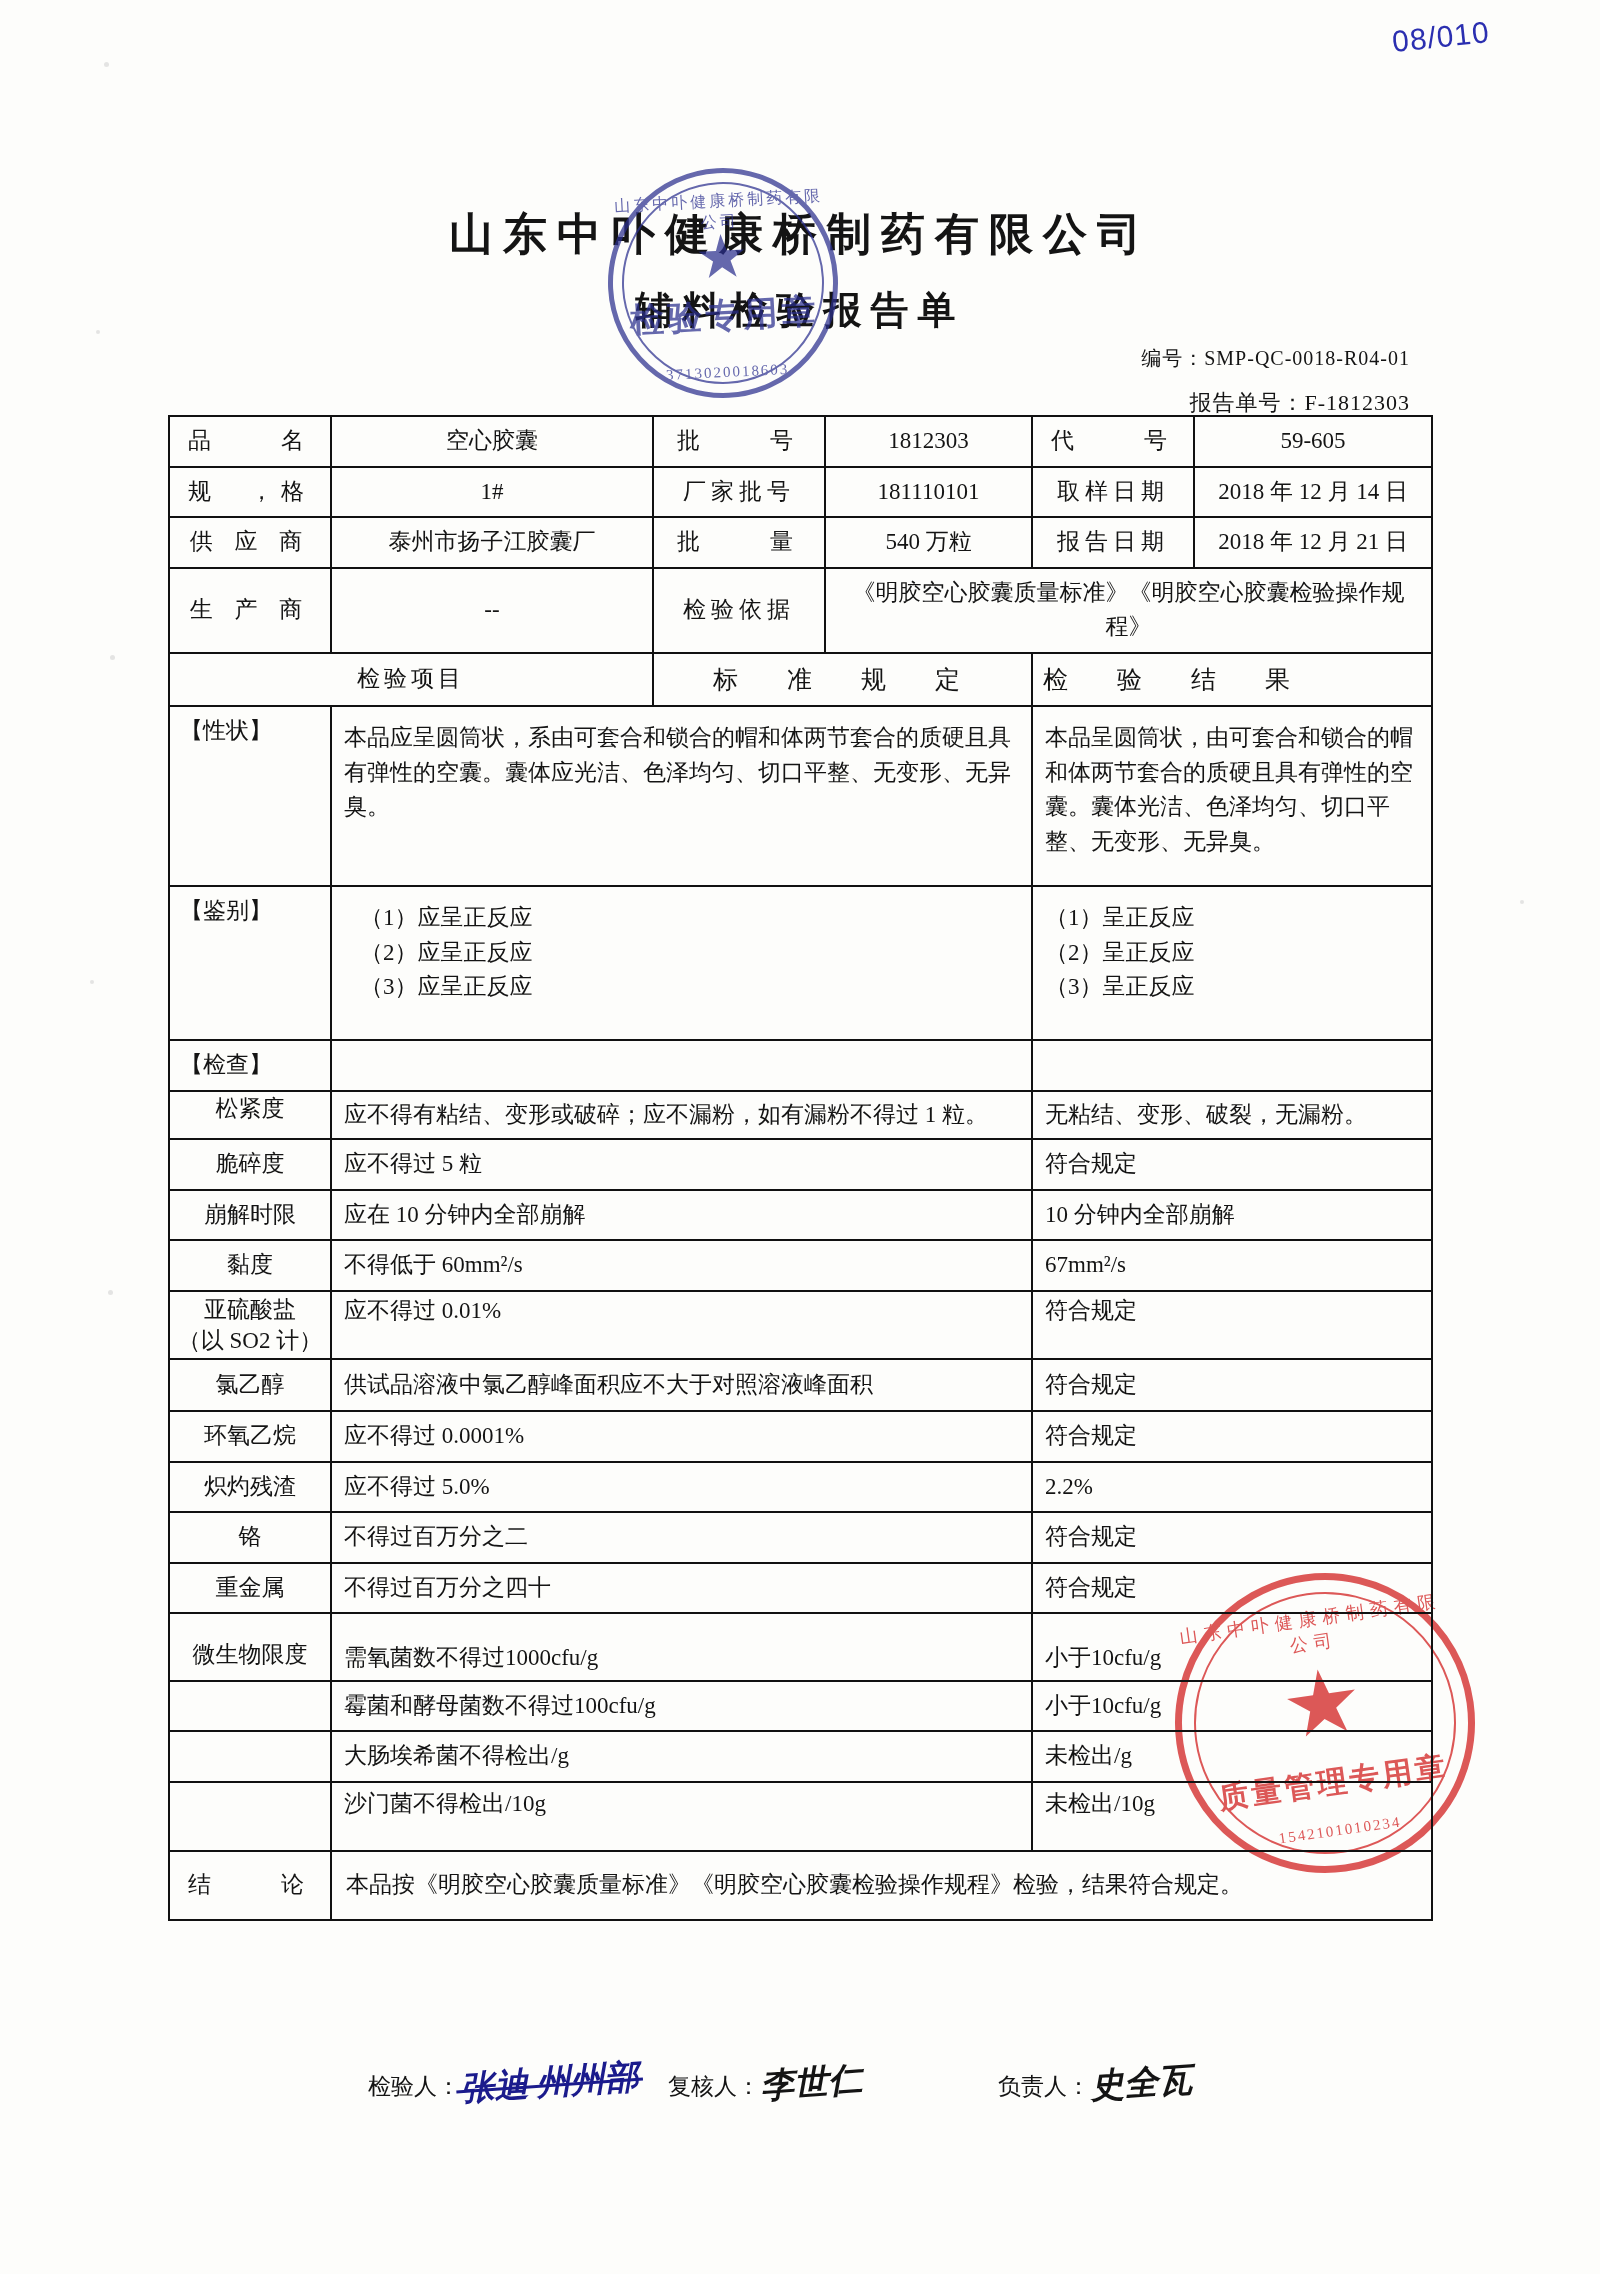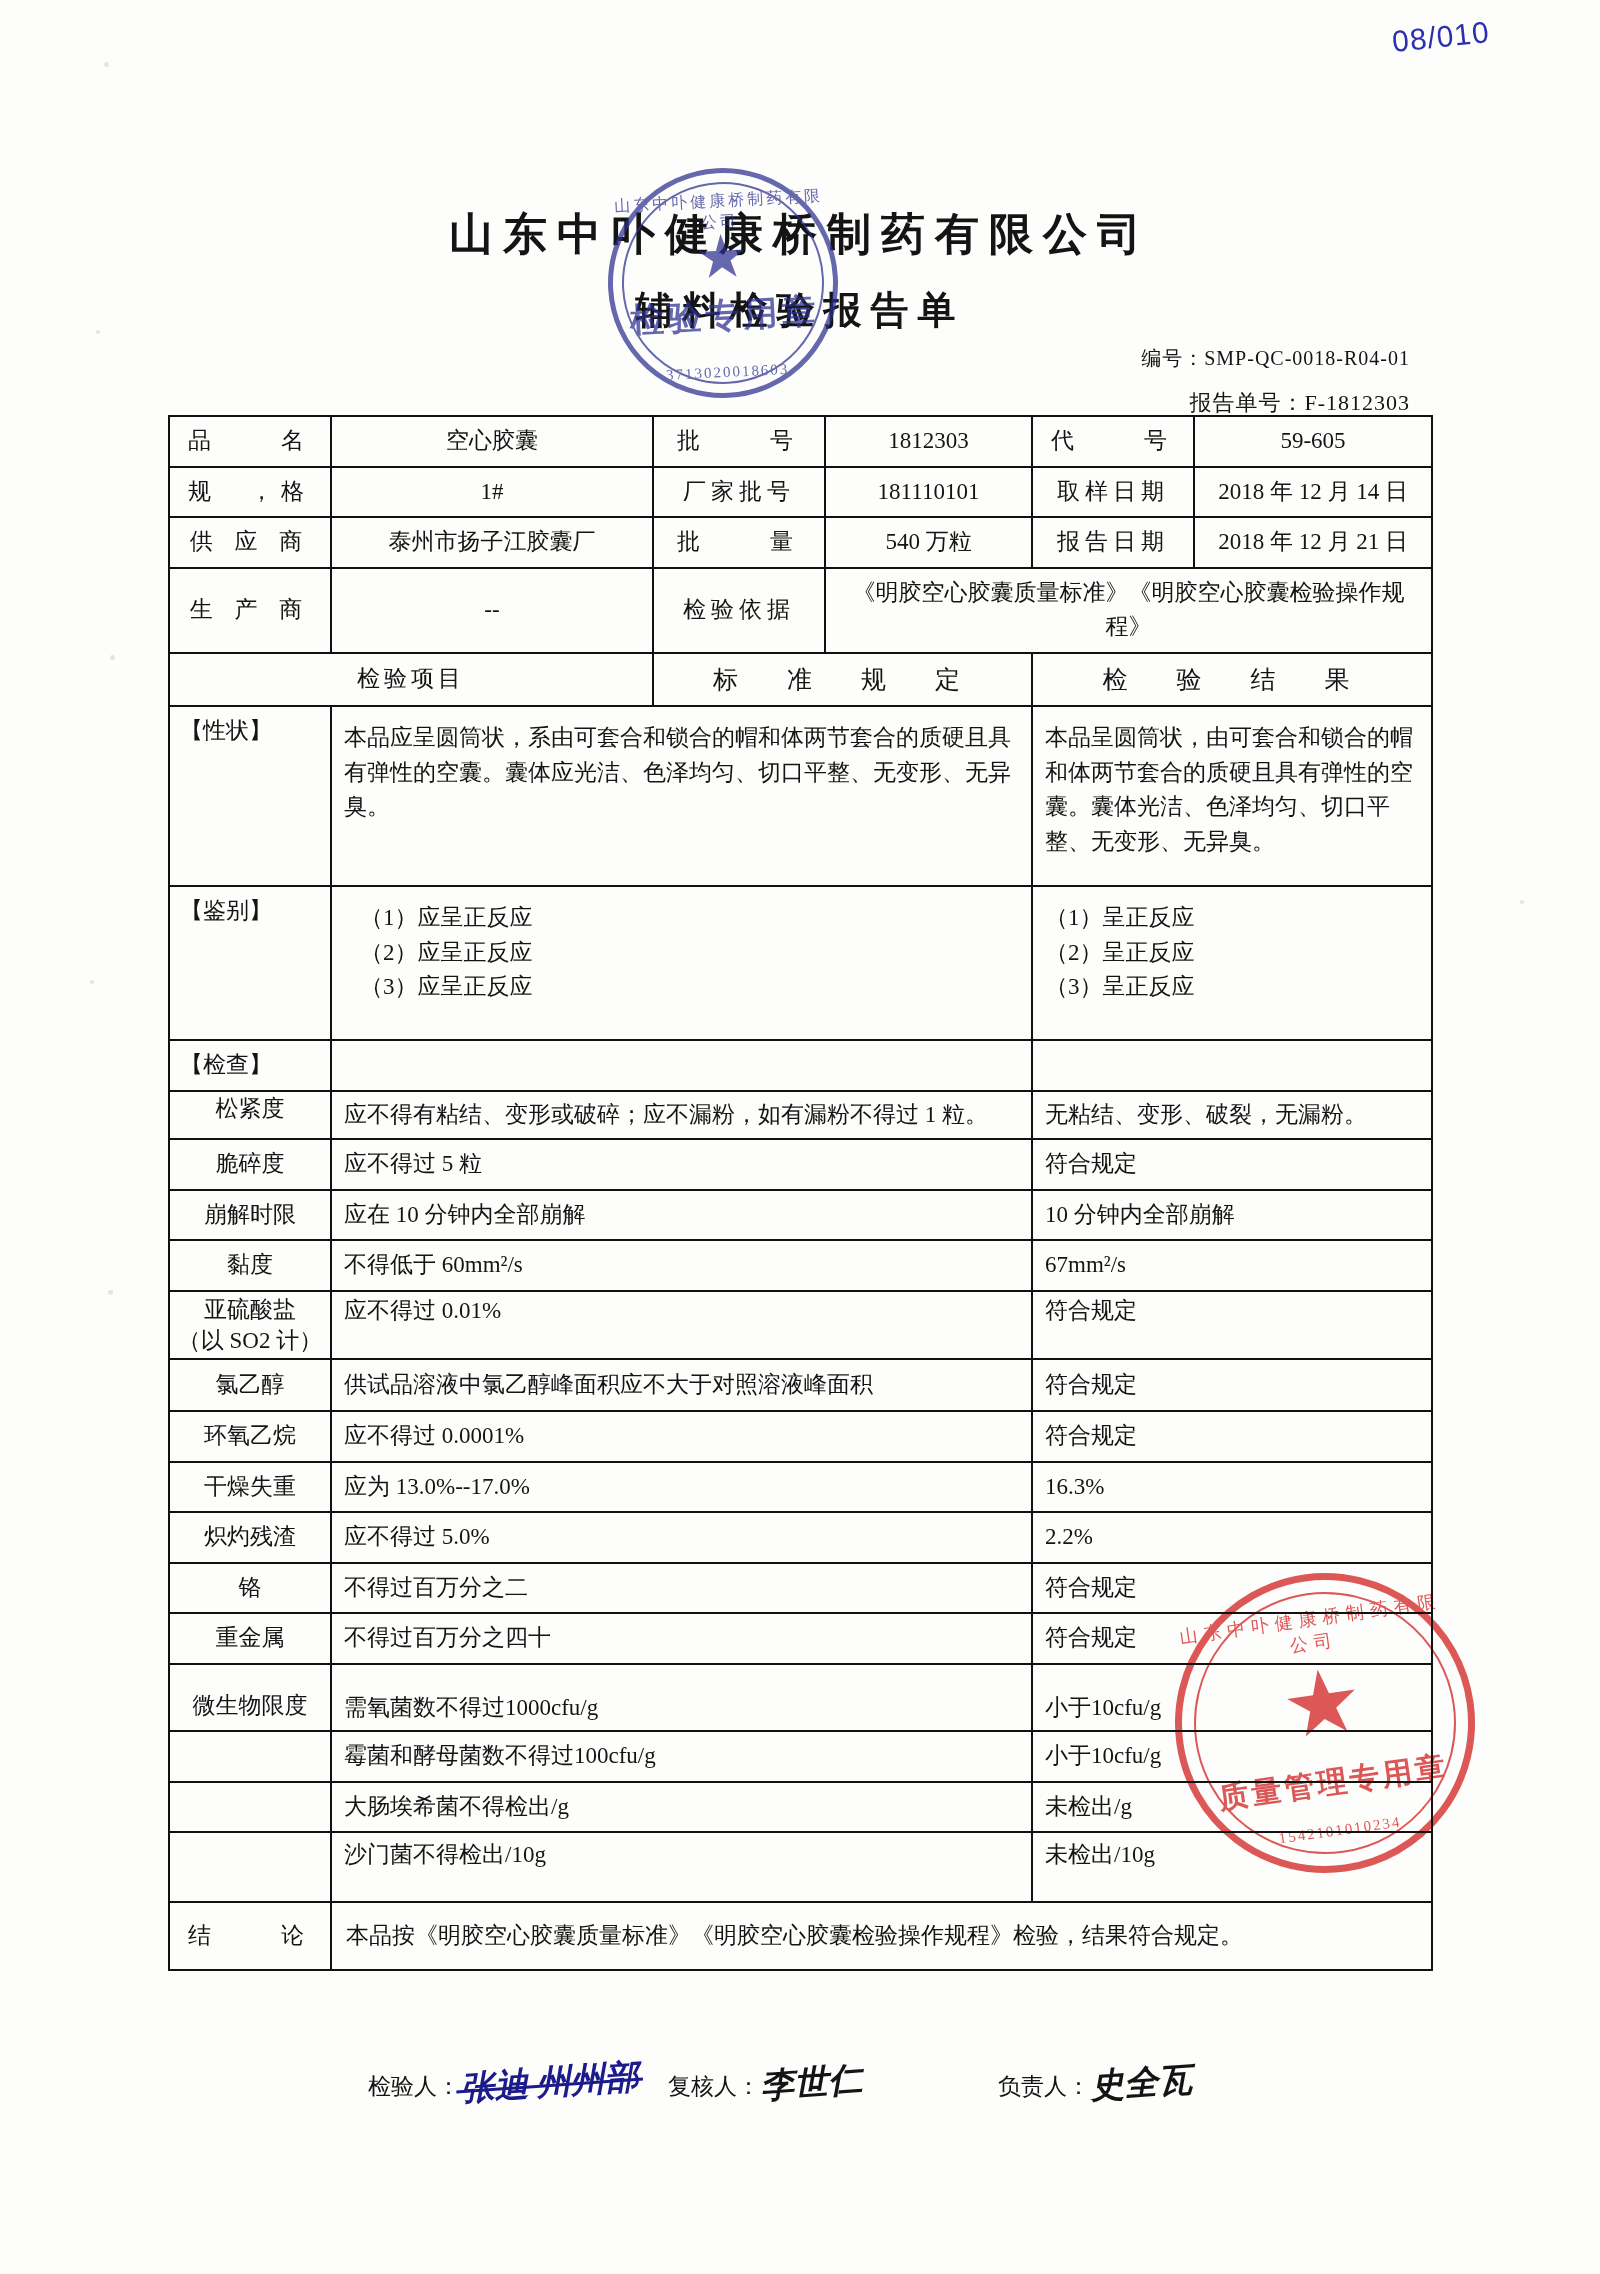--- a/index.html
+++ b/index.html
@@ -116,21 +116,21 @@
     border:2px solid #111;
     padding:7px 10px;
     vertical-align:middle;
     line-height:1.5;
   }
   .c{text-align:center;}
   .lbl{letter-spacing:8px;text-align:center;white-space:nowrap;}
   .sp5{letter-spacing:5px;}
 
   .hdr-std{text-align:center;letter-spacing:12px;font-size:25px;}
-  .hdr-res{text-align:center;letter-spacing:12px;font-size:25px;}
+  .hdr-res{letter-spacing:12px;font-size:25px;}
 
   .sect{white-space:nowrap;}
   .itemcell{padding-left:18px;}
   td.noTop{border-top:none;}
 
   .rowtxt{line-height:1.55;}
 
   
   .signrow{
     position:absolute;left:168px;top:2060px;width:1265px;
@@ -292,25 +292,20 @@
       <td colspan="3" class="noTop" style="border-bottom:none;padding:8px 12px;vertical-align:top;line-height:1.5;">供试品溶液中氯乙醇峰面积应不大于对照溶液峰面积</td>
       <td colspan="2" class="noTop" style="border-bottom:none;padding:8px 12px;vertical-align:top;">符合规定</td>
     </tr>
 
     <tr>
       <td class="c noTop" style="border-bottom:none;">环氧乙烷</td>
       <td colspan="3" class="noTop" style="border-bottom:none;padding:2px 12px;">应不得过 0.0001%</td>
       <td colspan="2" class="noTop" style="border-bottom:none;padding:2px 12px;">符合规定</td>
     </tr>
 
-    <tr>
-      <td class="c noTop" style="border-bottom:none;">干燥失重</td>
-      <td colspan="3" class="noTop" style="border-bottom:none;padding:2px 12px;">应为 13.0%--17.0%</td>
-      <td colspan="2" class="noTop" style="border-bottom:none;padding:2px 12px;">16.3%</td>
-    </tr>
 
     <tr>
       <td class="c noTop" style="border-bottom:none;">炽灼残渣</td>
       <td colspan="3" class="noTop" style="border-bottom:none;padding:2px 12px;">应不得过 5.0%</td>
       <td colspan="2" class="noTop" style="border-bottom:none;padding:2px 12px;">2.2%</td>
     </tr>
 
     <tr>
       <td class="c noTop" style="border-bottom:none;">铬</td>
       <td colspan="3" class="noTop" style="border-bottom:none;padding:2px 12px;">不得过百万分之二</td>

